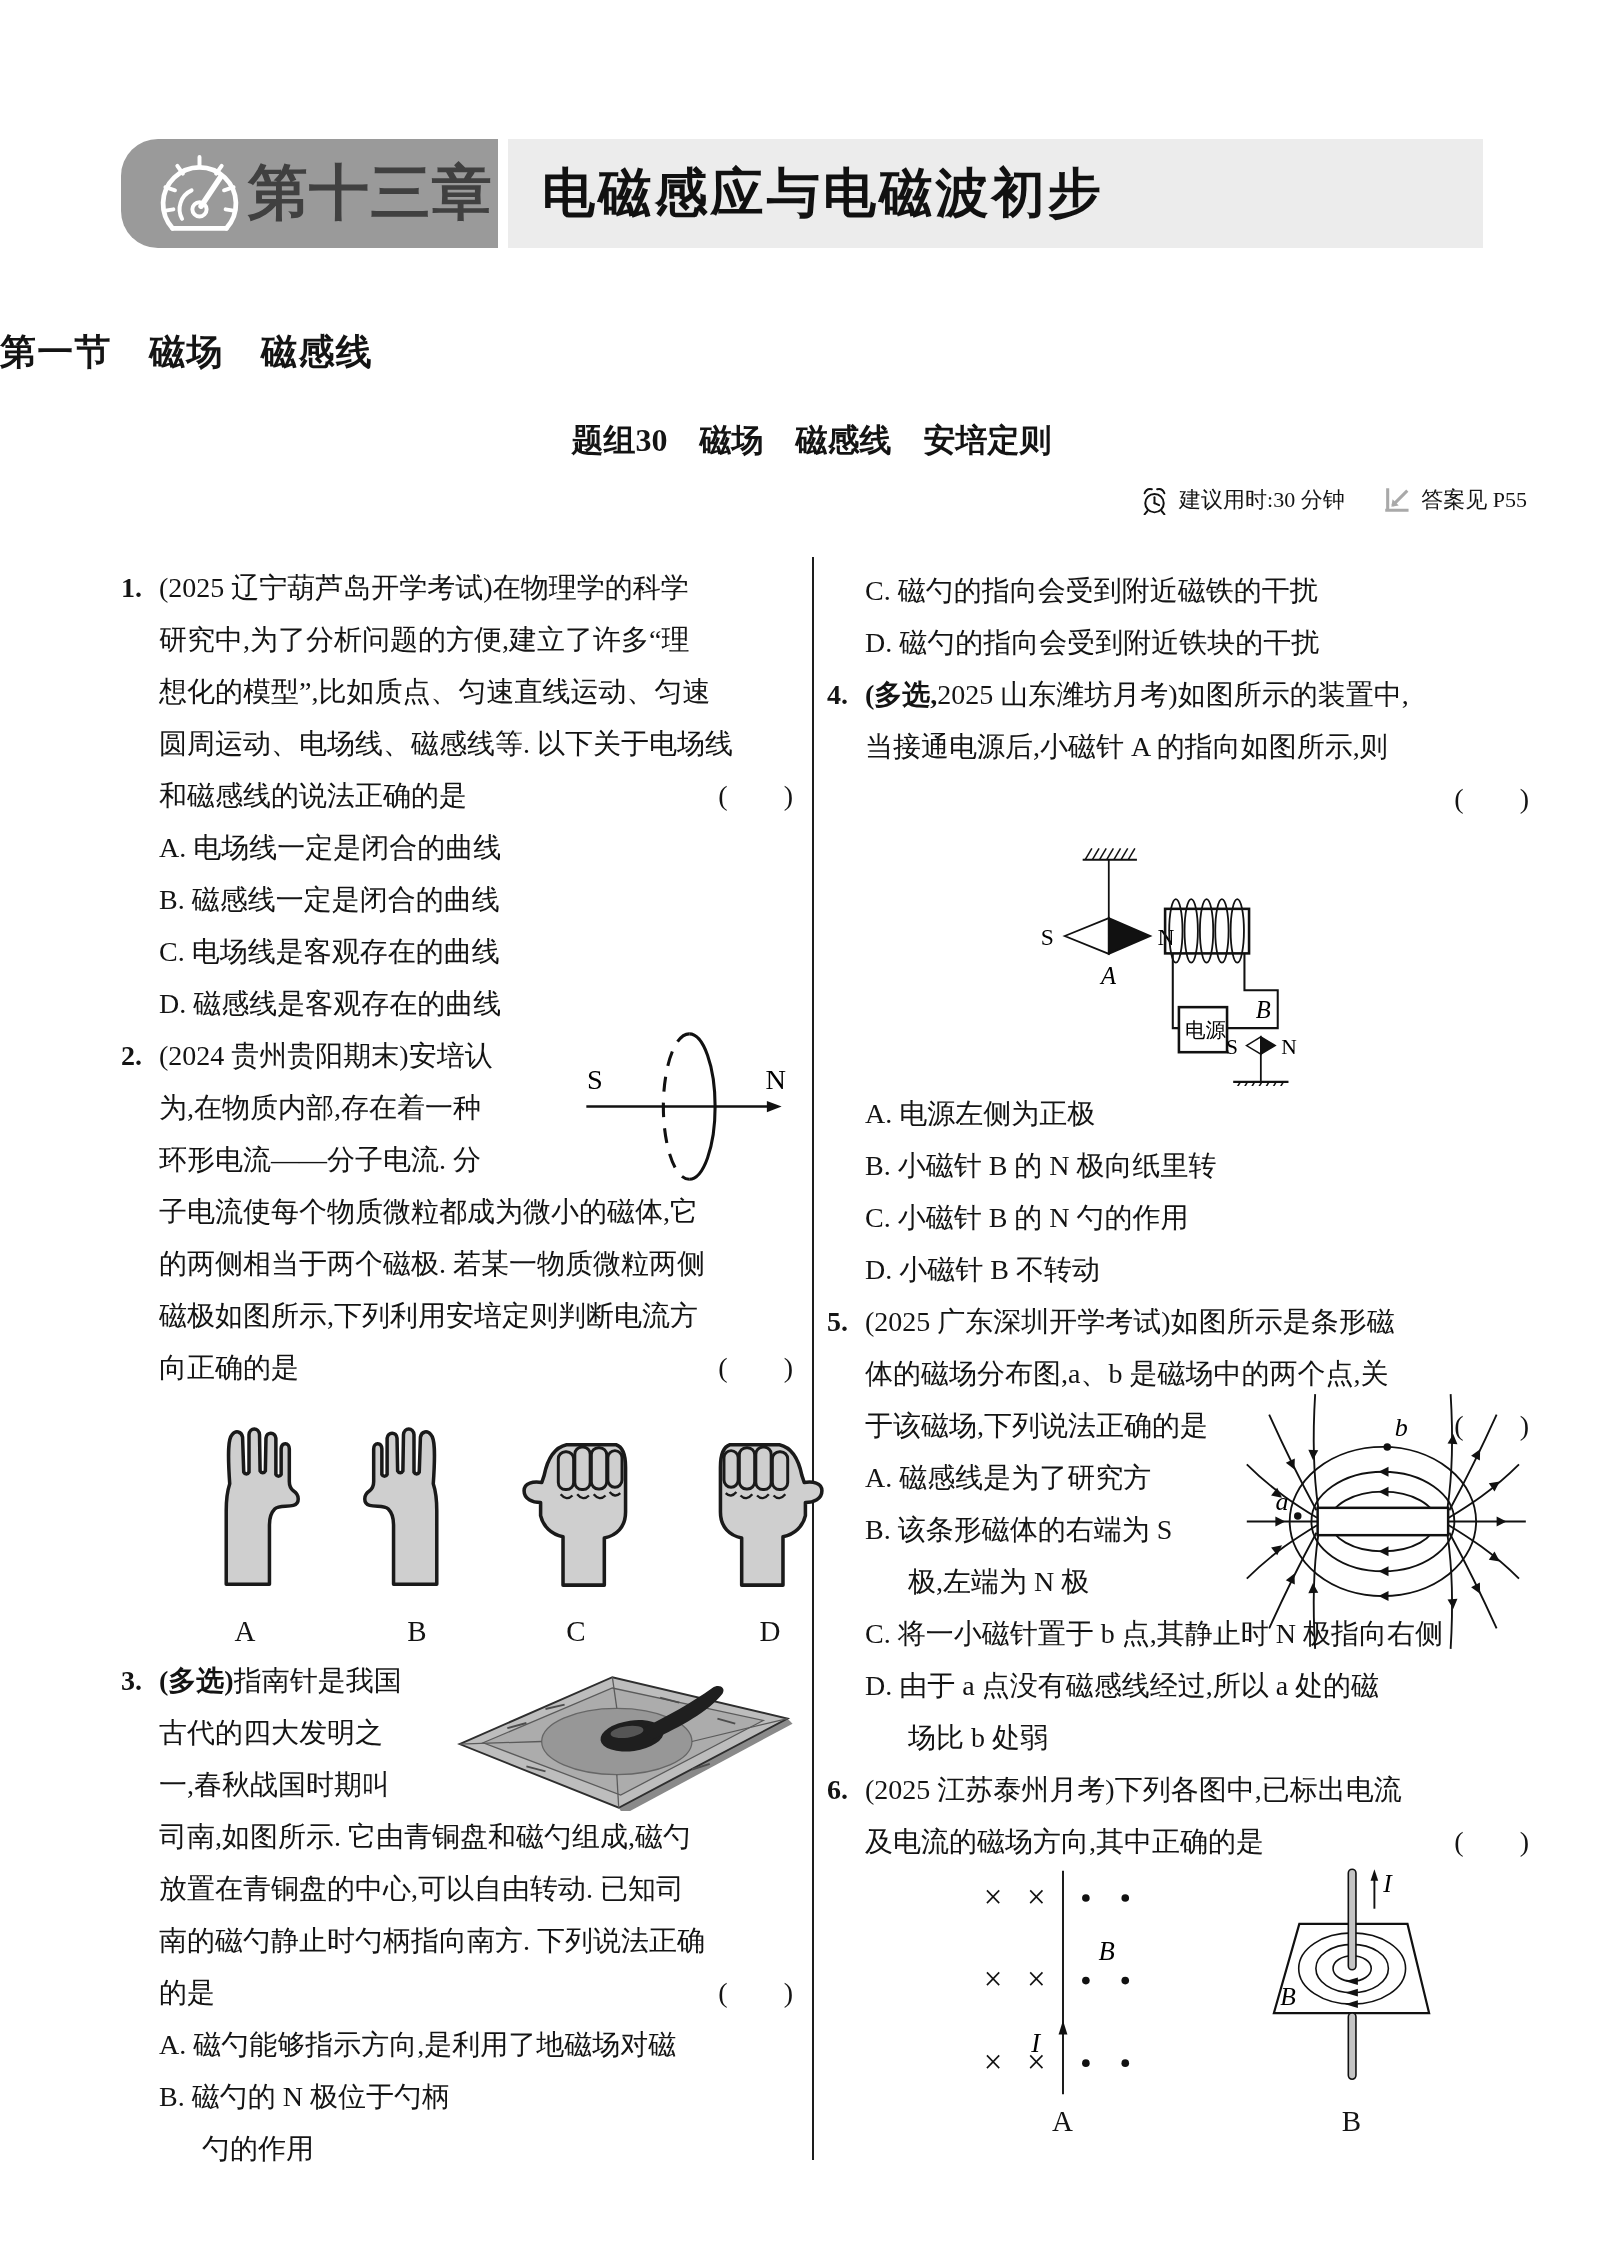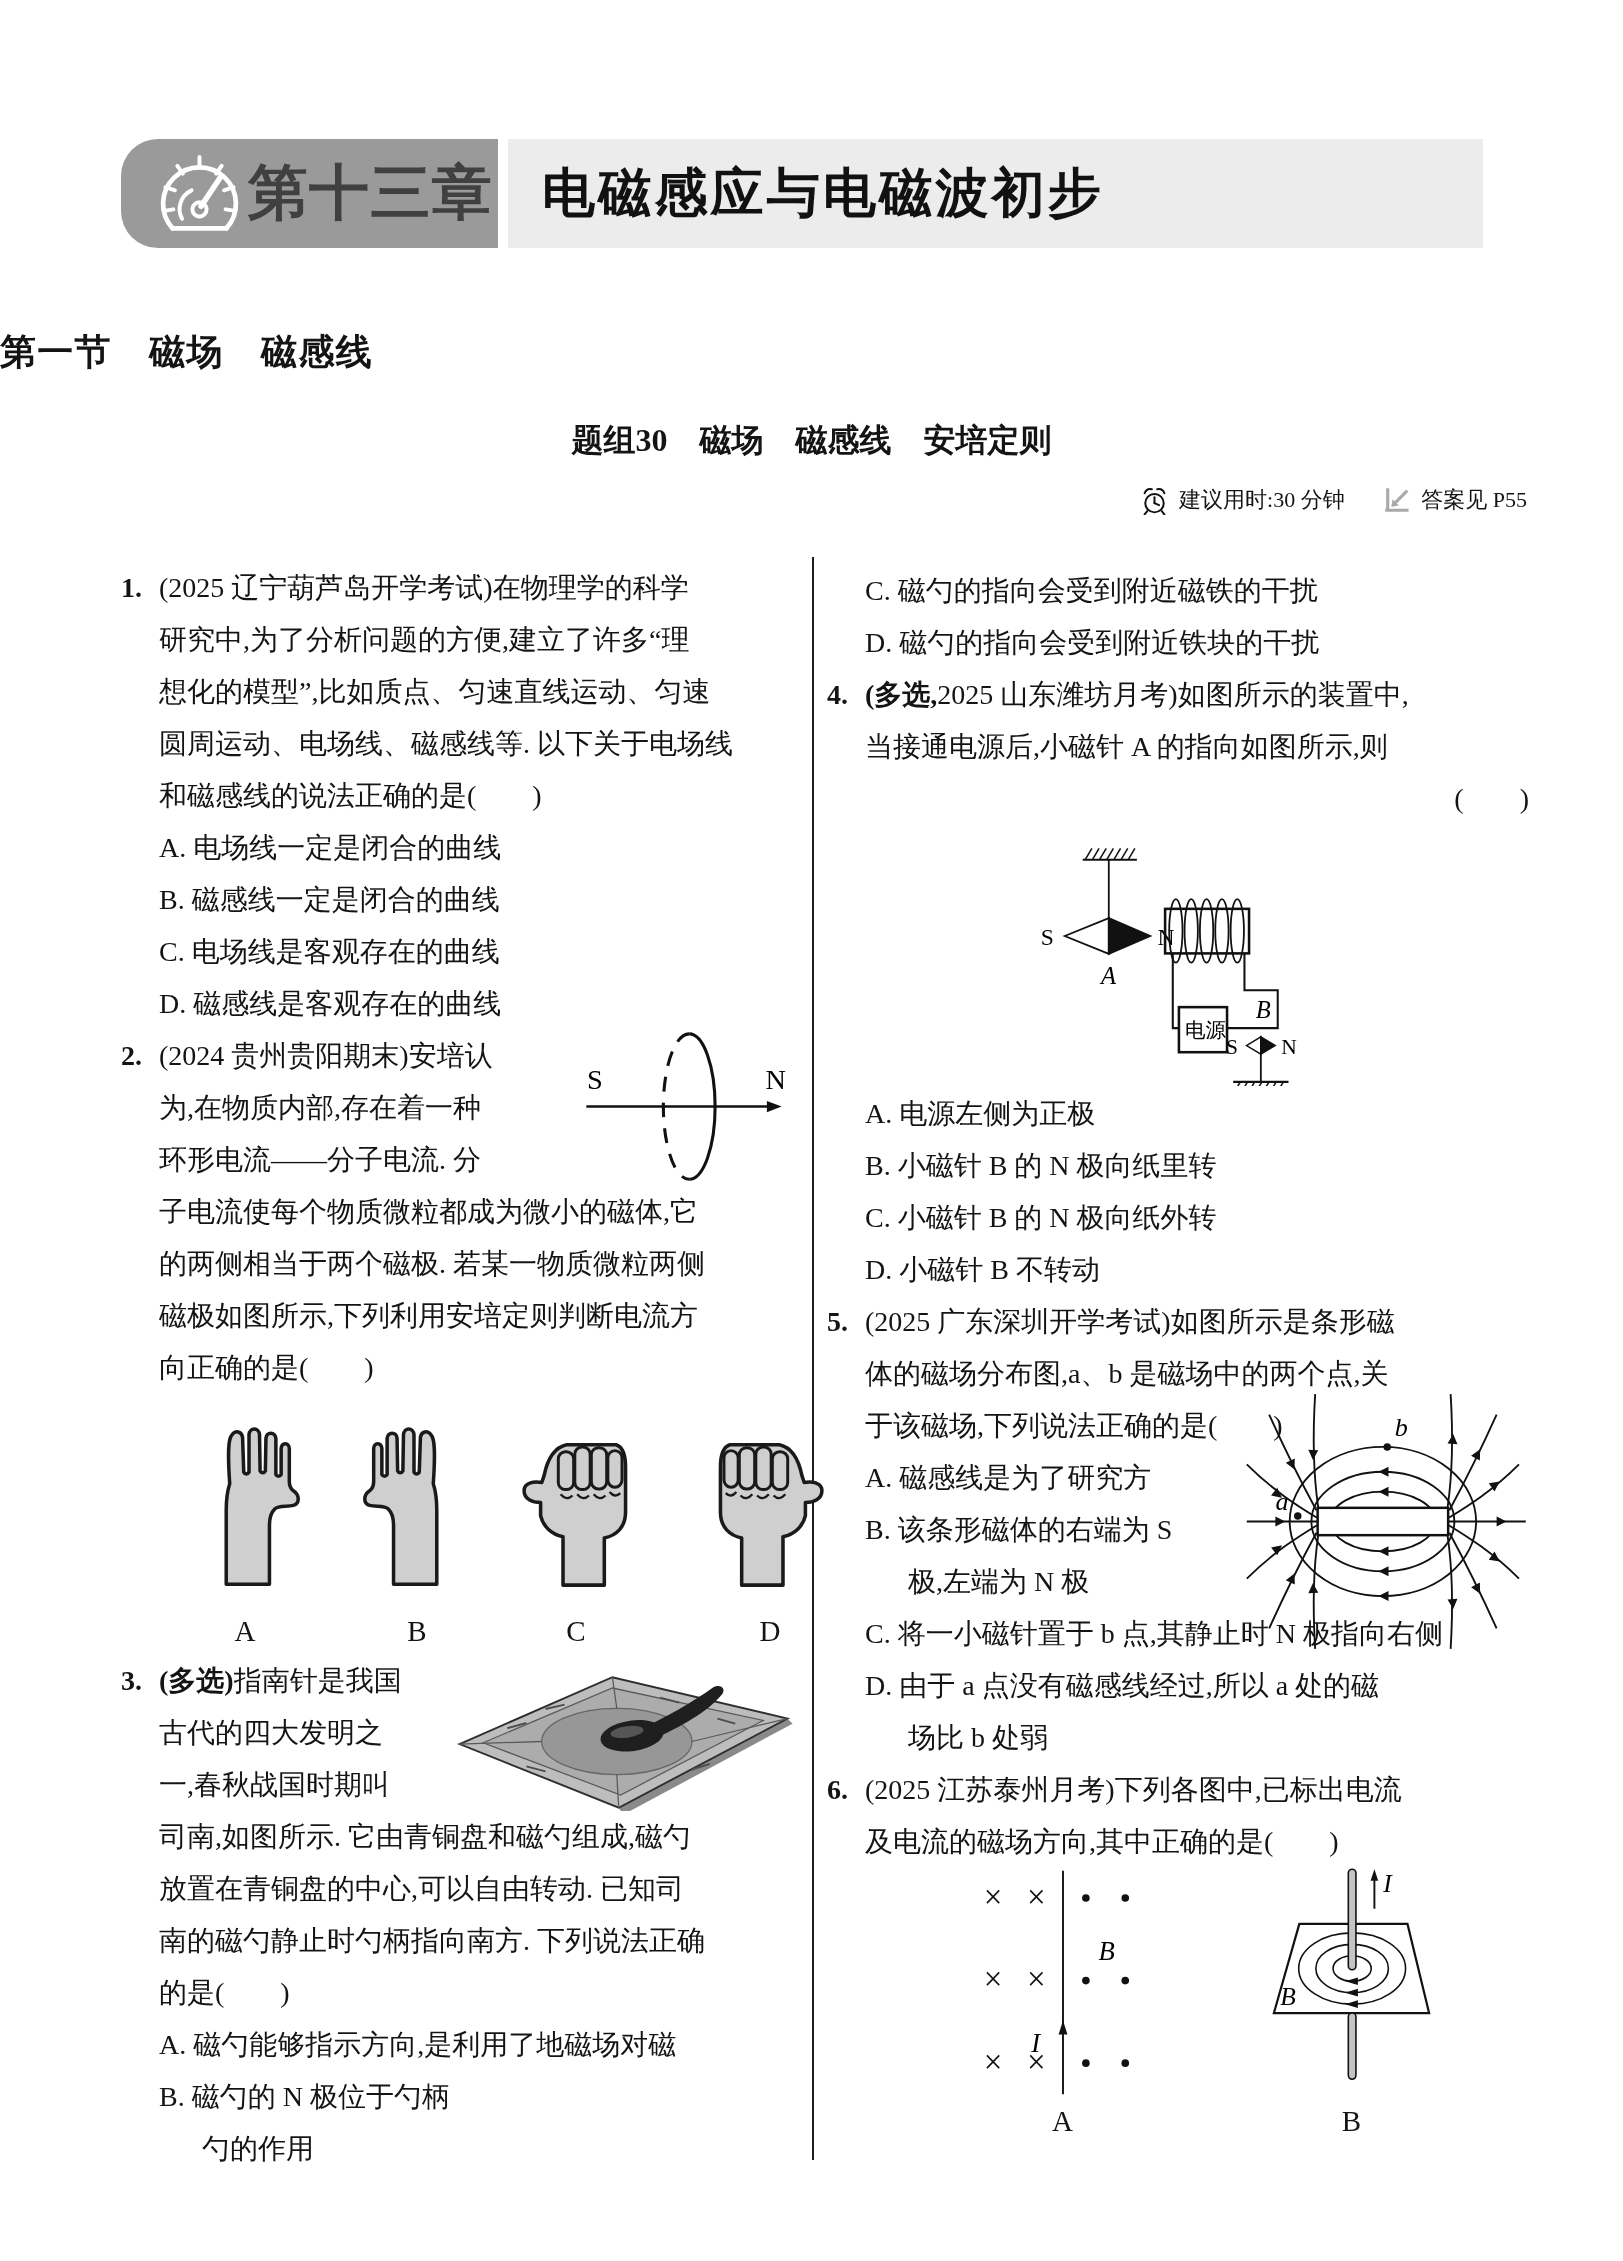--- a/index.html
+++ b/index.html
@@ -24,21 +24,21 @@
   .meta .gap{width:19px;}
   
   .divider{position:absolute;left:812px;top:557px;width:1.9px;height:1603px;background:#1d1d1d;}
   .col{position:absolute;top:562px;font-size:28px;}
   .col.left{left:121px;width:672px;}
   .col.right{left:827px;top:565px;width:702px;}
   .prob{position:relative;padding-left:38px;}
   .num{position:absolute;left:0;top:0;font-weight:bold;height:52px;line-height:52px;}
   .line{height:52px;line-height:52px;white-space:nowrap;}
   .ind{padding-left:43px;}
-  .spread{display:flex;}
+  .spread{display:flex;justify-content:space-between;}
   .rightalign{text-align:right;}
   .bold{font-weight:bold;}
   .narrow1{width:382px;}
   .narrow3{width:299px;}
   .narrow5{width:394px;}
   
   .figabs{position:absolute;}
   .handsrow{position:relative;height:261px;}
   .handcol{position:absolute;text-align:center;}
   .handcol .cap{font-size:29px;margin-top:3.8px;}
@@ -306,21 +306,21 @@
               <line x1="490" y1="492" x2="478" y2="512"></line>
             <line x1="504" y1="492" x2="492" y2="512"></line>
               <line x1="518" y1="492" x2="506" y2="512"></line>
             <line x1="532" y1="492" x2="520" y2="512"></line>
           </g>
         </svg>
       </div>
 
       <div class="line">A. 电源左侧为正极</div>
       <div class="line">B. 小磁针 B 的 N 极向纸里转</div>
-      <div class="line">C. 小磁针 B 的 N 极向纸外转</div>
+      <div class="line">C. 小磁针 B 的 N 勺的作用</div>
       <div class="line">D. 小磁针 B 不转动</div>
     </div>
 
     <div class="prob">
       <span class="num">5.</span>
       <div class="figabs" style="right:0;top:95px;">
         <svg width="286" height="261" viewBox="0 0 460 420" style="font-size:44px">
           <defs>
               <path id="ah" d="M0,-8 L0,8 L16,0 Z"></path>
             </defs>

